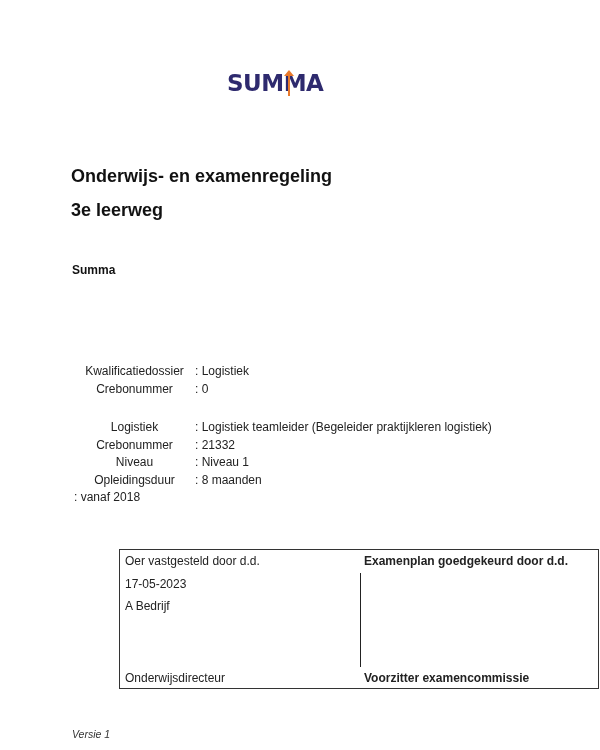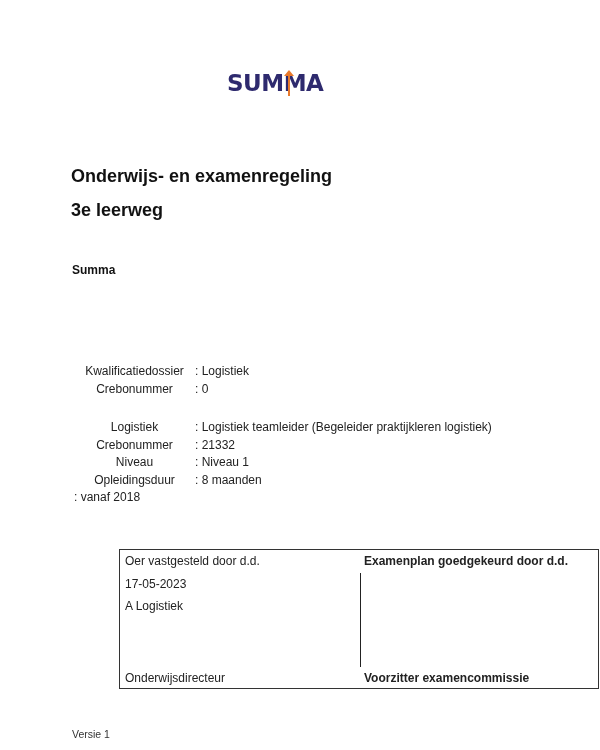--- a/index.html
+++ b/index.html
@@ -134,20 +134,21 @@
     .sl-date { top: 27px; }
     .sl-name { top: 49px; }
     .sl-role { top: 121px; text-align: center; }
 
     .version {
       position: absolute;
       left: 72px;
       top: 728px;
       font-size: 10.5px;
       color: #333;
+      font-style: italic;
     }
   </style>
 </head>
 <body>
 
 <div class="logo">
   <span class="logo-summa">SUMMA</span>
   <span class="logo-arrow"></span>
 </div>
 
@@ -186,21 +187,21 @@
   </div>
   <div class="info-row">
     <span class="info-value">: vanaf 2018</span>
   </div>
 </div>
 
 <div class="sign-box">
   <div class="sign-col sign-col-left">
     <span class="sign-line sl-head">Oer vastgesteld door d.d.</span>
     <span class="sign-line sl-date">17-05-2023</span>
-    <span class="sign-line sl-name">A Logistiek</span>
+    <span class="sign-line sl-name">A Bedrijf</span>
     <span class="sign-line sl-role">Onderwijsdirecteur</span>
   </div>
   <div class="sign-divider"></div>
   <div class="sign-col sign-col-right">
     <span class="sign-line sl-head">Examenplan goedgekeurd door d.d.</span>
     <span class="sign-line sl-date"></span>
     <span class="sign-line sl-name"></span>
     <span class="sign-line sl-role">Voorzitter examencommissie</span>
   </div>
 </div>

